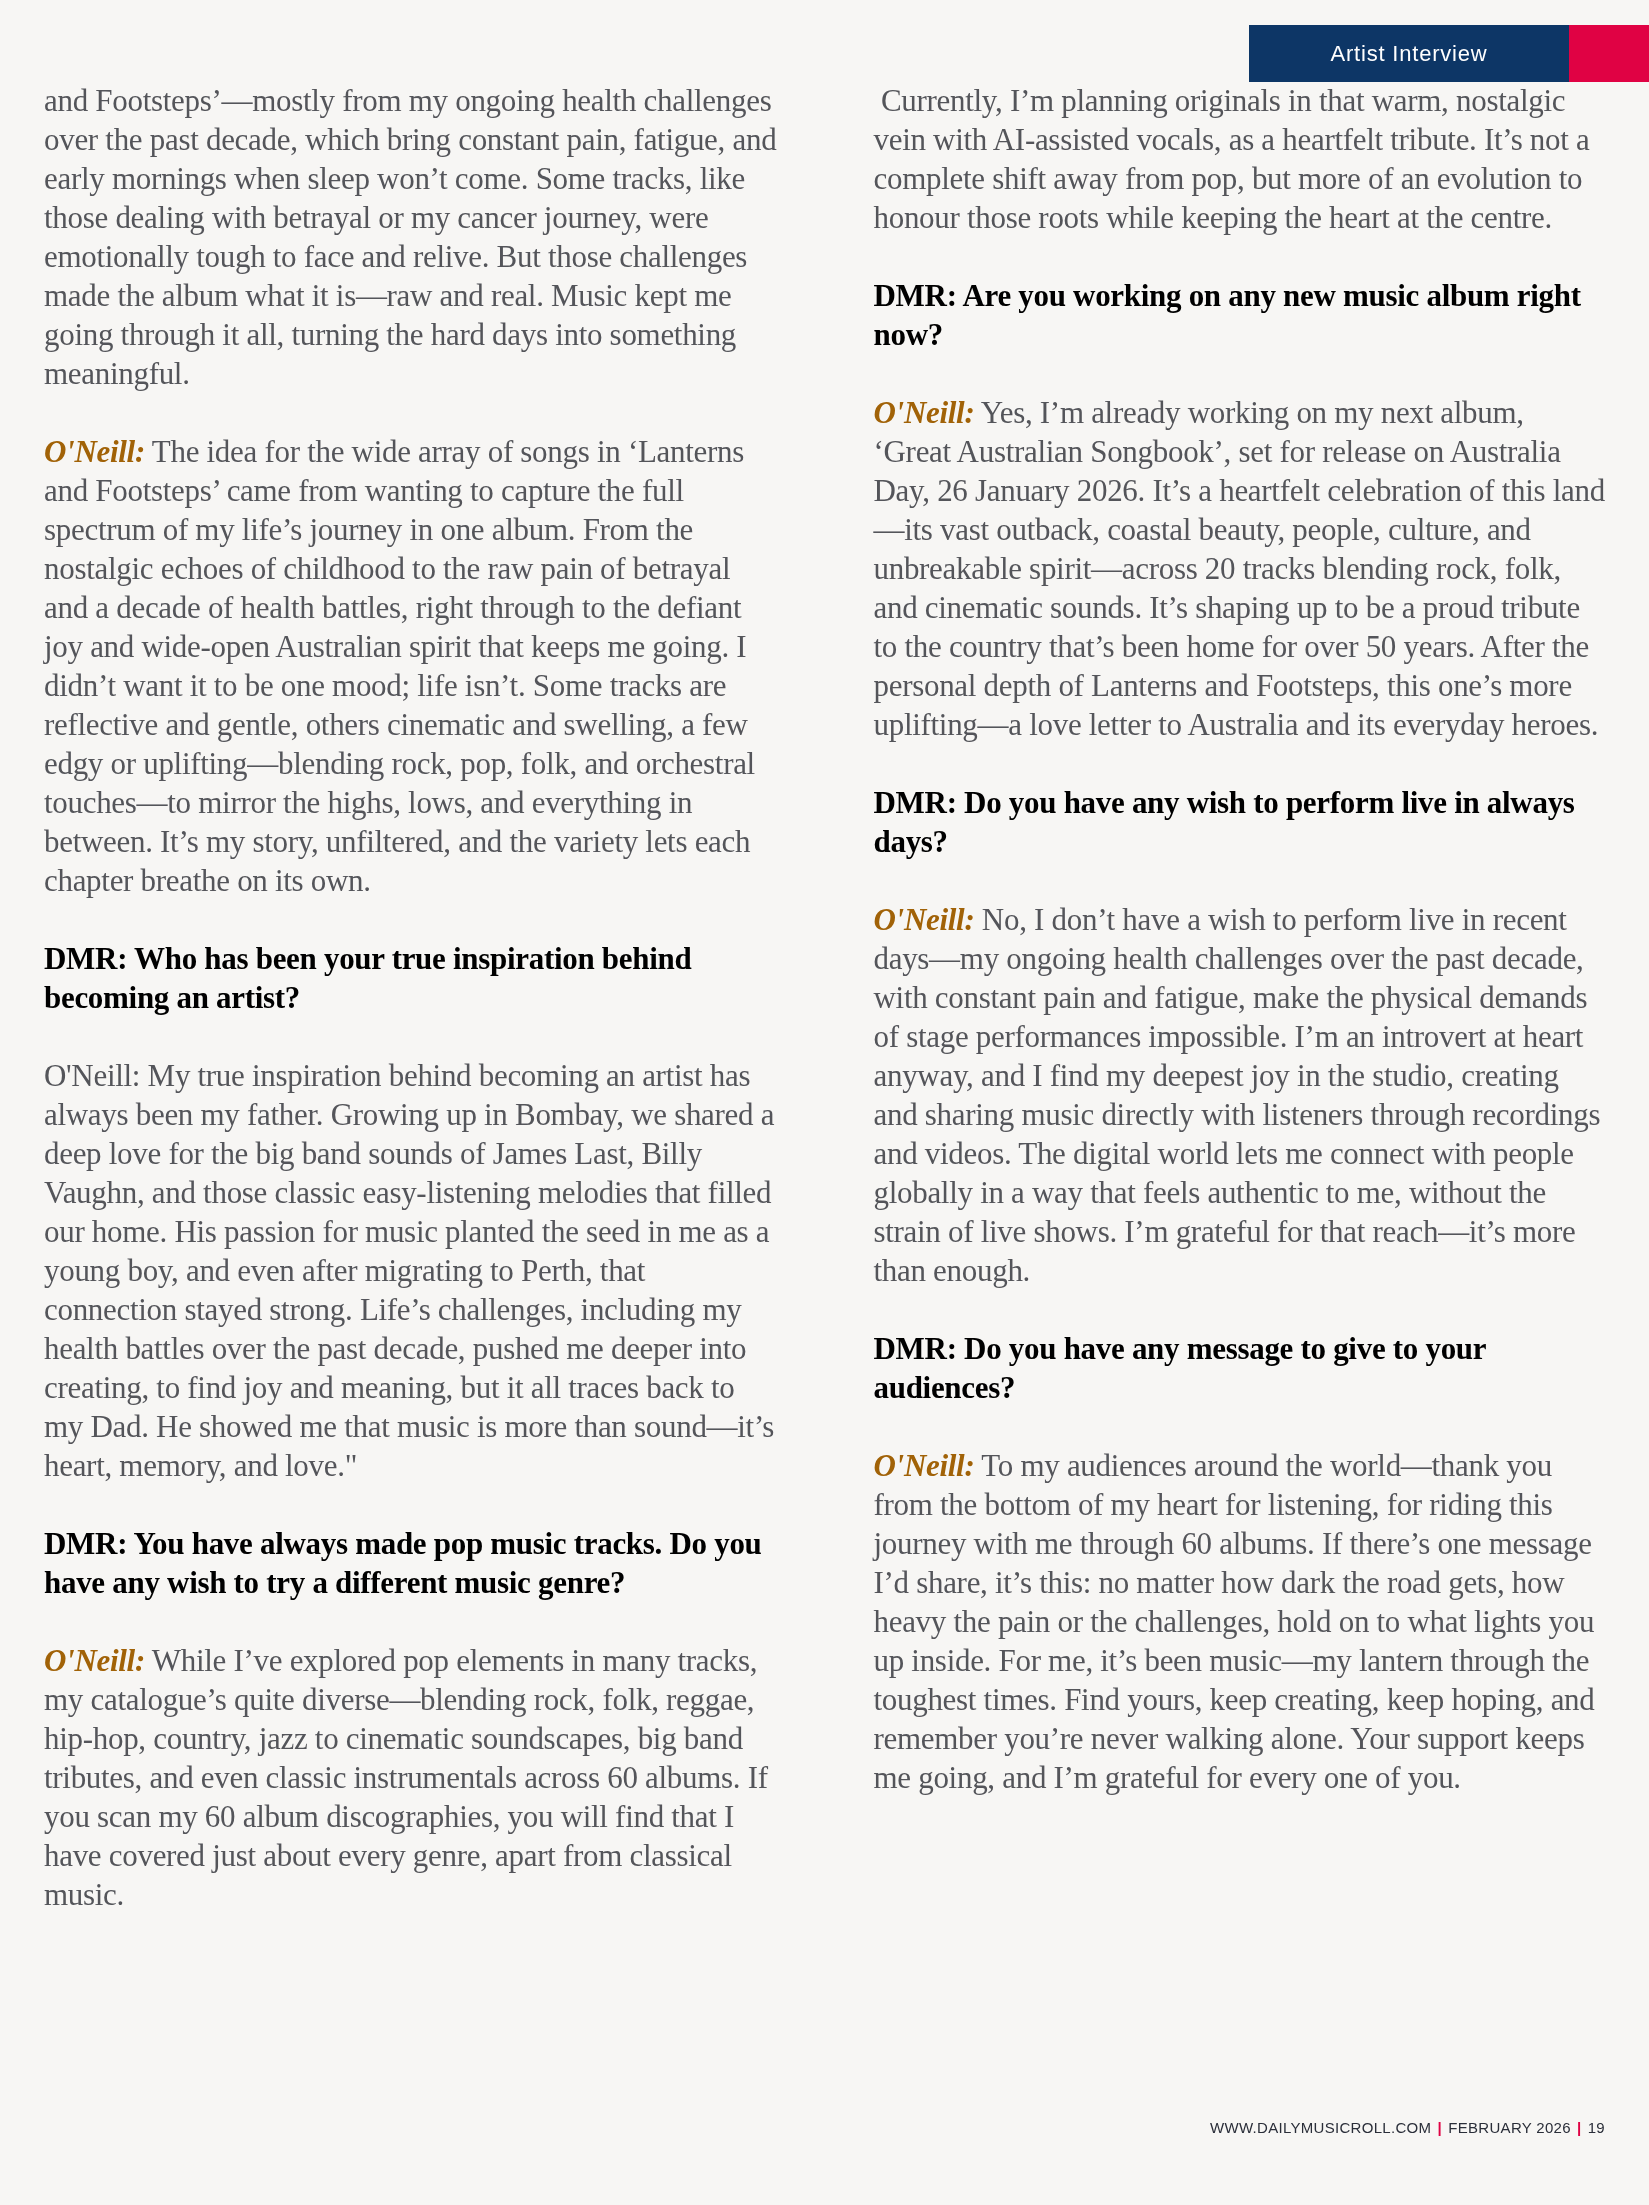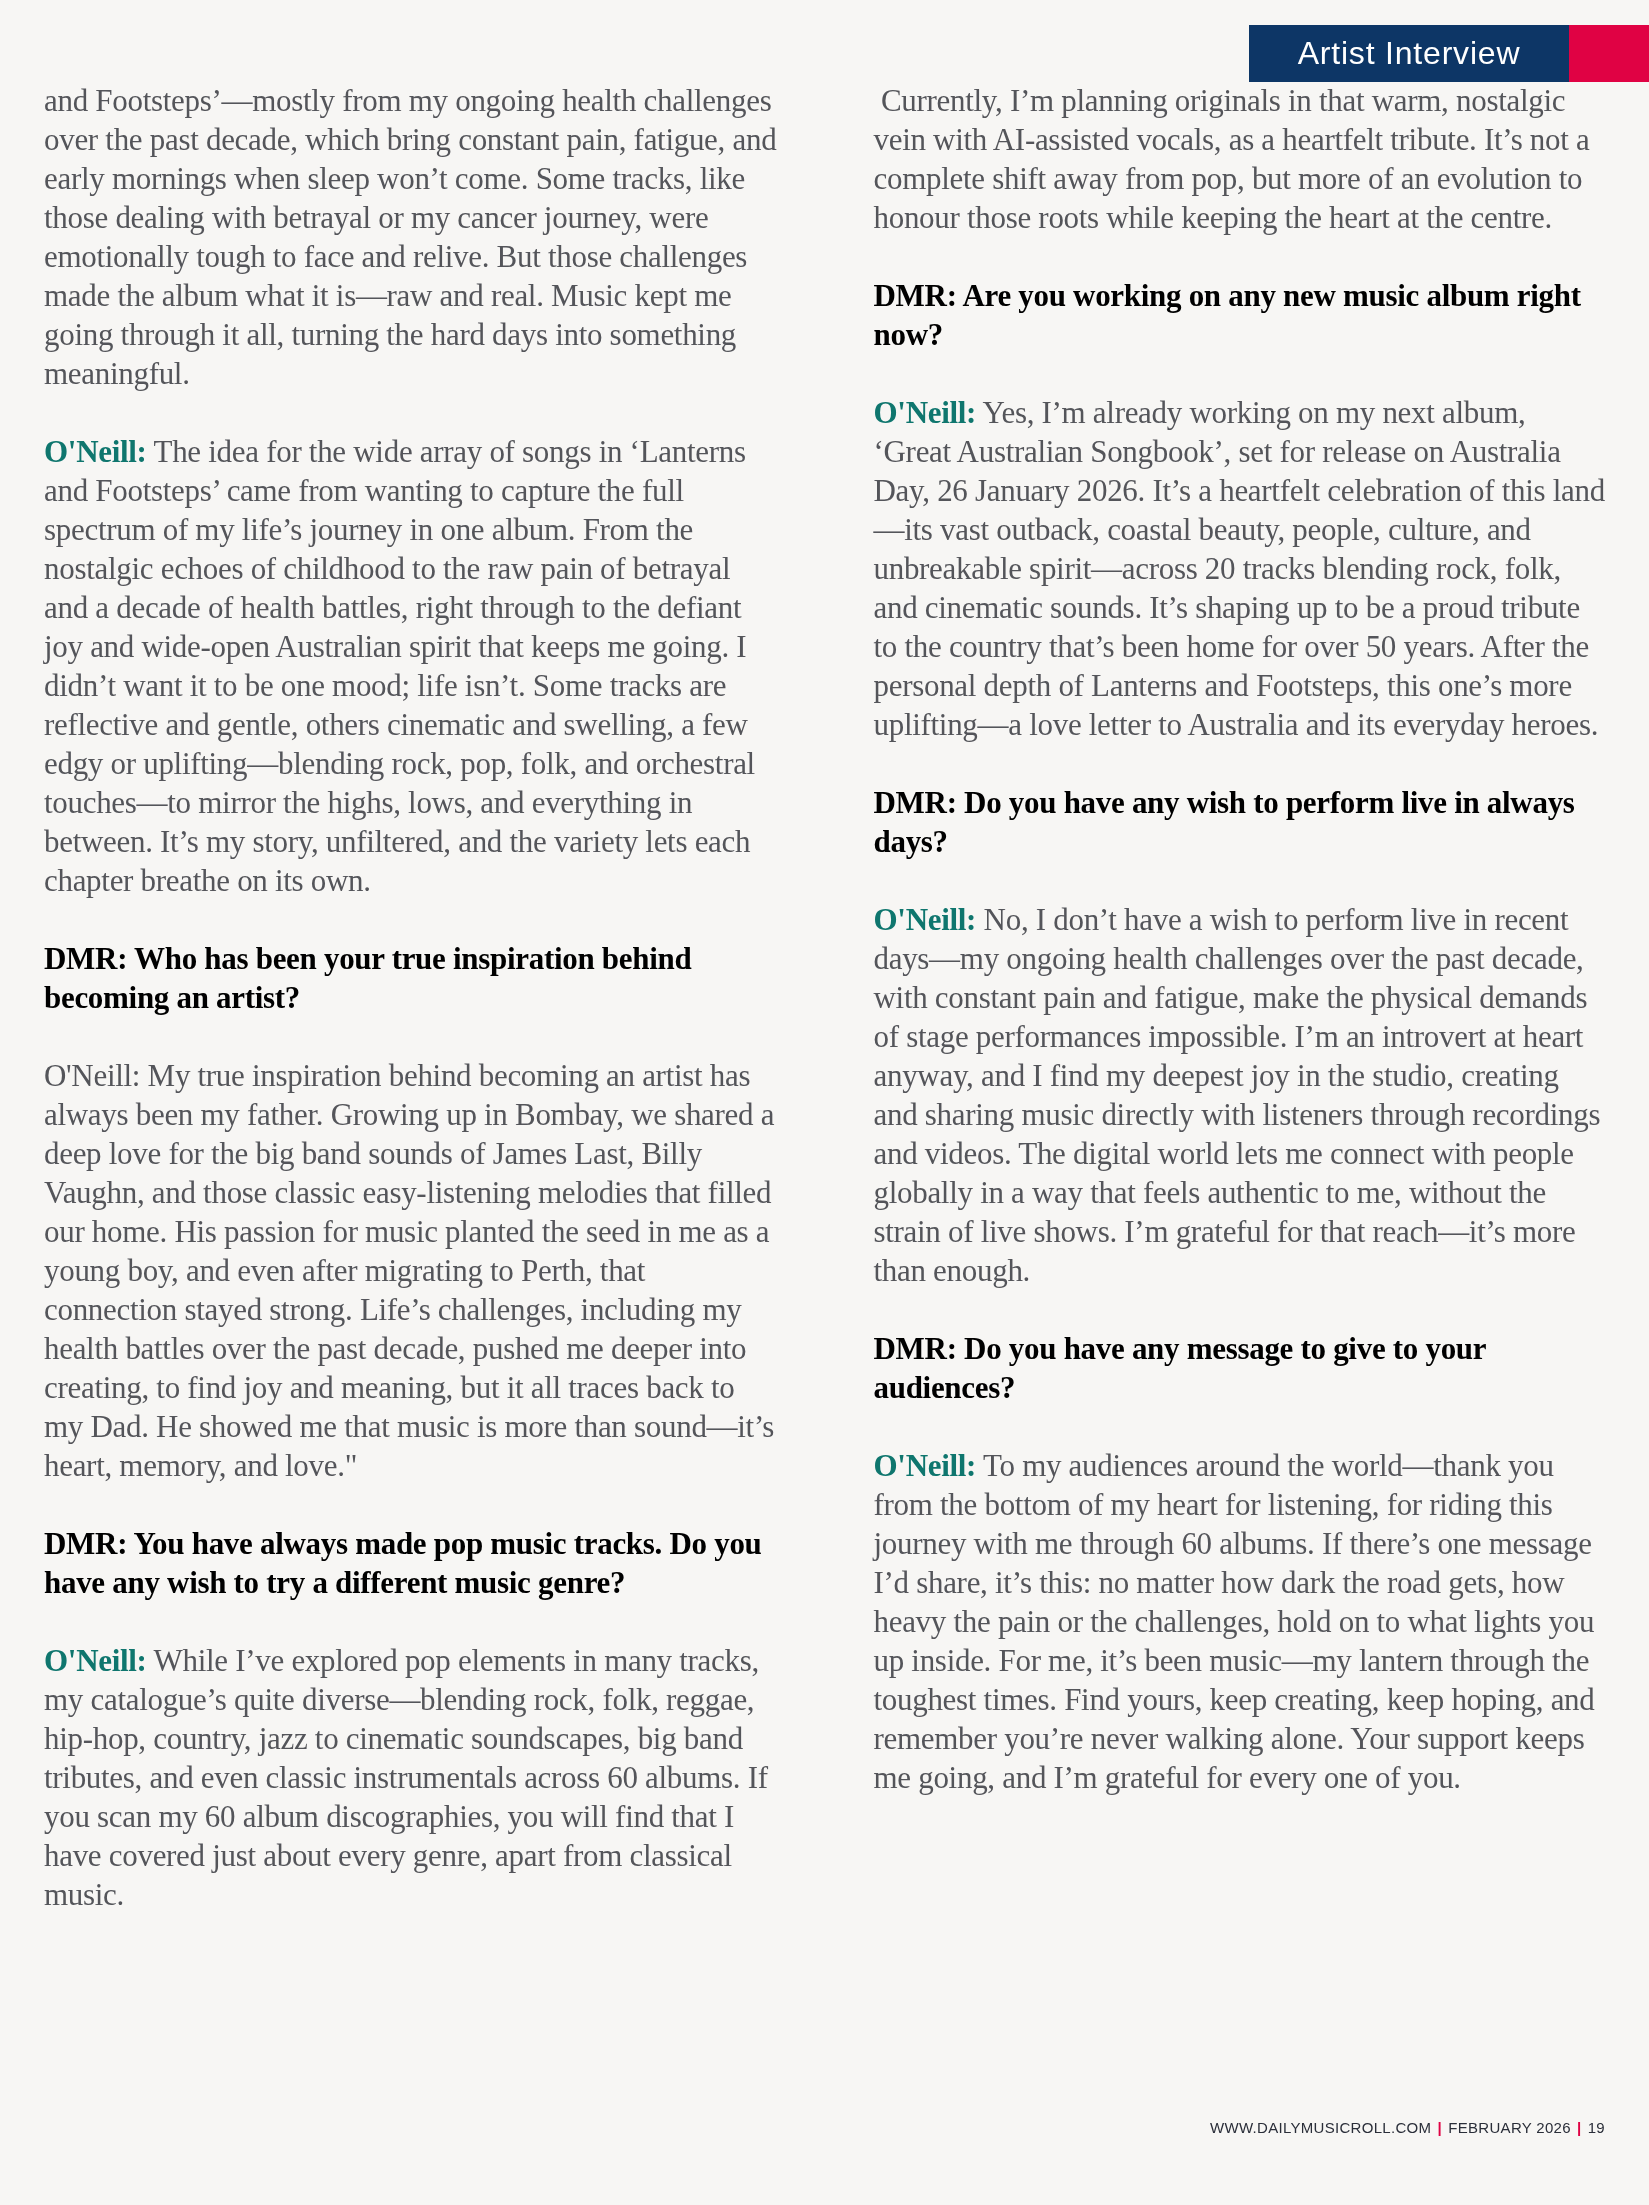--- a/index.html
+++ b/index.html
@@ -26,21 +26,21 @@
   }
   .badge-navy {
     width: 320px;
     height: 100%;
     display: flex;
     align-items: center;
     justify-content: center;
   }
   .badge-navy span {
     font-family: "Liberation Sans", sans-serif;
-    font-size: 32px;
+    font-size: 22px;
     font-weight: 400;
     letter-spacing: 0.8px;
     color: #ffffff;
   }
   .badge-red {
     width: 80px;
     height: 100%;
   }
 
   
@@ -63,21 +63,22 @@
     letter-spacing: -0.3px;
     color: #54555a;
     white-space: pre-wrap;
   }
   .col p.q {
     font-weight: bold;
     color: #000000;
   }
   .col p strong.speaker {
     font-weight: bold;
-    color: #0f766e;
+    color: #a16207;
+    font-style: italic;
   }
 
   
   .footer {
     position: absolute;
     top: 2119px;
     right: 44px;
     font-family: "Liberation Sans", sans-serif;
     font-size: 15px;
     letter-spacing: 0.3px;

